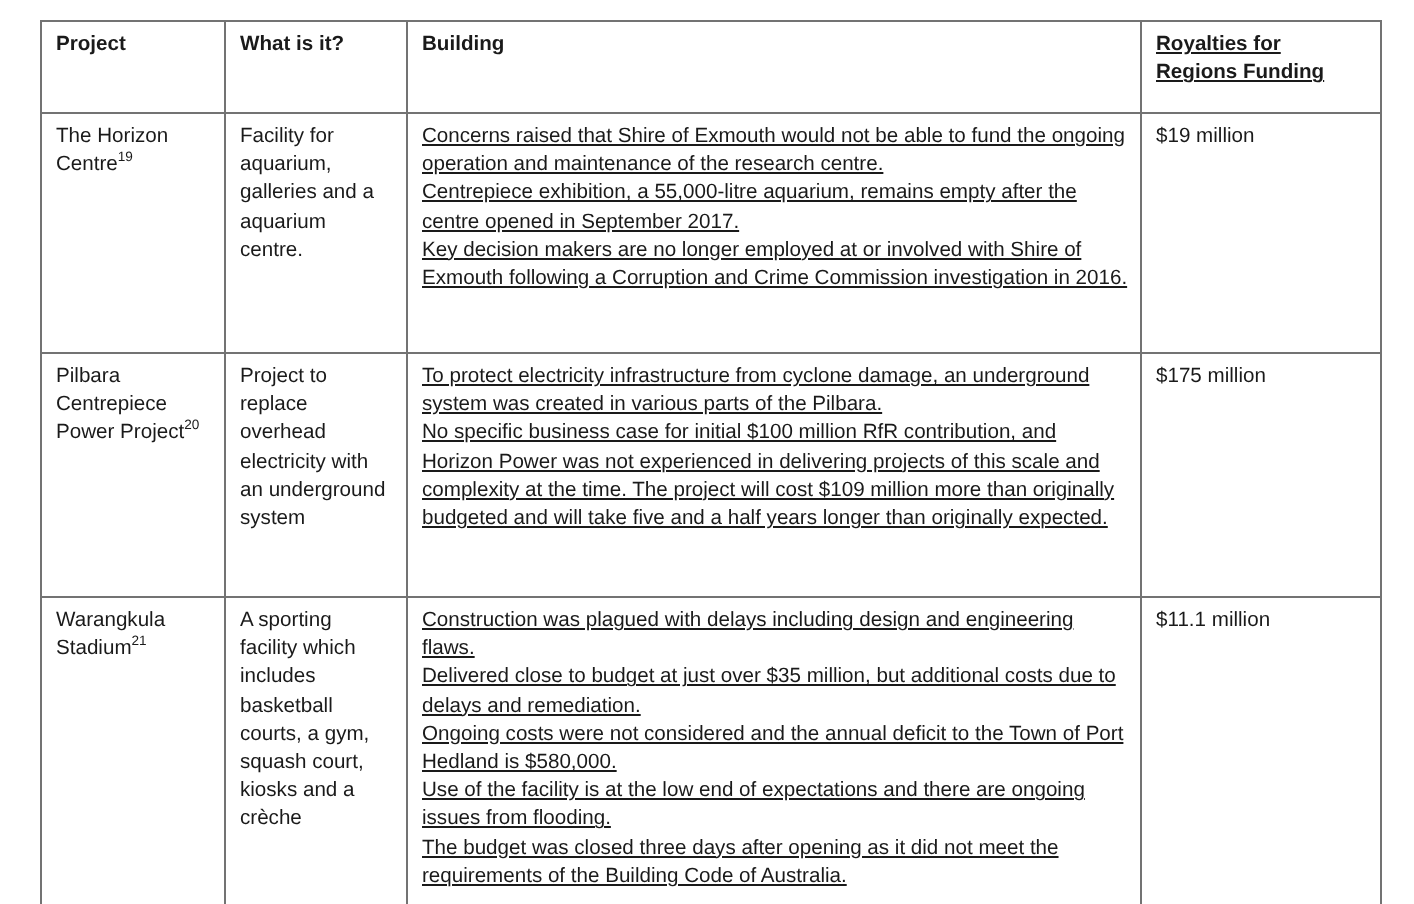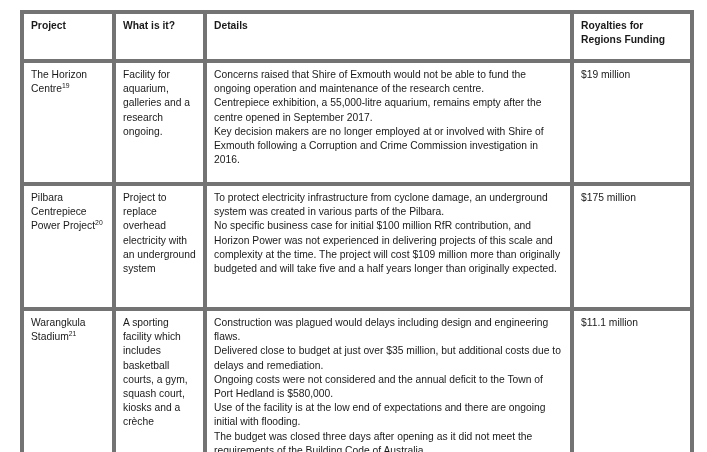--- a/index.html
+++ b/index.html
@@ -28,41 +28,41 @@
     width: 670px;
   }
   table.audit-table {
     border-collapse: collapse;
     table-layout: fixed;
     width: 670px;
     background: #ffffff;
   }
   table.audit-table td,
   table.audit-table th {
-    border: 4px solid #737373;
+    border: 1px solid #737373;
     vertical-align: top;
     padding: 5px 6px 6px 7px;
     font-size: 10.3px;
     line-height: 14.2px;
     text-align: left;
     font-weight: normal;
   }
   table.audit-table th {
     font-weight: bold;
   }
   .col-project   { width: 92px; }
   .col-whatisit  { width: 91px; }
   .col-details   { width: 367px; }
   .col-funding   { width: 120px; }
 
   .head-row th {
     height: 34px;
     vertical-align: top;
   }
-  .cell-line { display: block; }
+  .cell-line { display: block; text-decoration: underline; }
   sup {
     font-size: 6.8px;
     vertical-align: super;
     line-height: 0;
   }
   .row-ningaloo td  { height: 108px; }
   .row-pilbara td   { height: 110px; }
   .row-warangkula td{ height: 152px; }
 </style>
 </head>
@@ -74,33 +74,33 @@
       <colgroup>
         <col class="col-project">
         <col class="col-whatisit">
         <col class="col-details">
         <col class="col-funding">
       </colgroup>
       <thead>
         <tr class="head-row">
           <th>Project</th>
           <th>What is it?</th>
-          <th>Details</th>
+          <th>Building</th>
           <th>
             <span class="cell-line">Royalties for</span>
             <span class="cell-line">Regions Funding</span>
           </th>
         </tr>
       </thead>
       <tbody>
         <tr class="row-ningaloo">
           <td>
             <span>The Horizon Centre</span><sup>19</sup>
           </td>
-          <td>Facility for aquarium, galleries and a research ongoing.</td>
+          <td>Facility for aquarium, galleries and a aquarium centre.</td>
           <td>
             <span class="cell-line">Concerns raised that Shire of Exmouth would not be able to fund the ongoing operation and maintenance of the research centre.</span>
             <span class="cell-line">Centrepiece exhibition, a 55,000-litre aquarium, remains empty after the centre opened in September 2017.</span>
             <span class="cell-line">Key decision makers are no longer employed at or involved with Shire of Exmouth following a Corruption and Crime Commission investigation in 2016.</span>
           </td>
           <td>$19 million</td>
         </tr>
         <tr class="row-pilbara">
           <td>
             <span>Pilbara Centrepiece Power Project</span><sup>20</sup>
@@ -111,24 +111,24 @@
             <span class="cell-line">No specific business case for initial $100 million RfR contribution, and Horizon Power was not experienced in delivering projects of this scale and complexity at the time. The project will cost $109 million more than originally budgeted and will take five and a half years longer than originally expected.</span>
           </td>
           <td>$175 million</td>
         </tr>
         <tr class="row-warangkula">
           <td>
             <span>Warangkula Stadium</span><sup>21</sup>
           </td>
           <td>A sporting facility which includes basketball courts, a gym, squash court, kiosks and a crèche</td>
           <td>
-            <span class="cell-line">Construction was plagued would delays including design and engineering flaws.</span>
+            <span class="cell-line">Construction was plagued with delays including design and engineering flaws.</span>
             <span class="cell-line">Delivered close to budget at just over $35 million, but additional costs due to delays and remediation.</span>
             <span class="cell-line">Ongoing costs were not considered and the annual deficit to the Town of Port Hedland is $580,000.</span>
-            <span class="cell-line">Use of the facility is at the low end of expectations and there are ongoing initial with flooding.</span>
+            <span class="cell-line">Use of the facility is at the low end of expectations and there are ongoing issues from flooding.</span>
             <span class="cell-line">The budget was closed three days after opening as it did not meet the requirements of the Building Code of Australia.</span>
           </td>
           <td>$11.1 million</td>
         </tr>
       </tbody>
     </table>
   </div>
 </div>
 
 </body></html>

